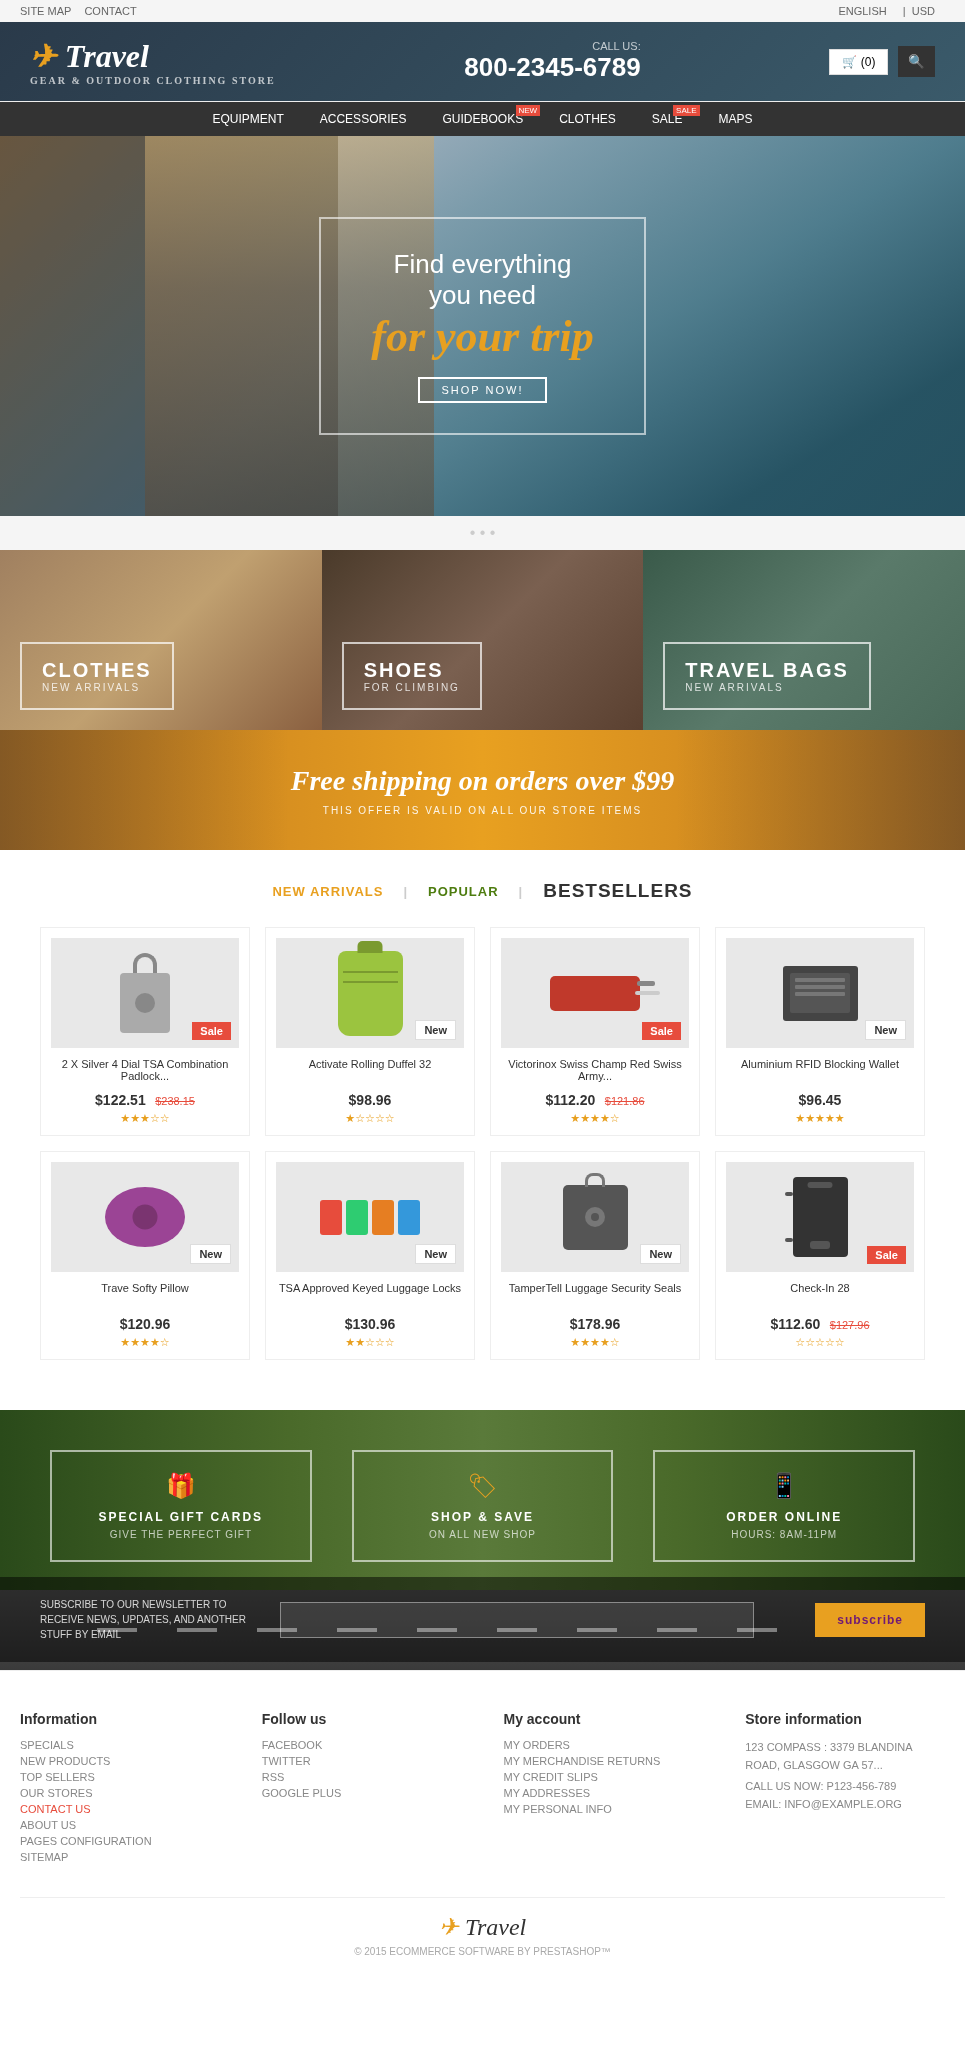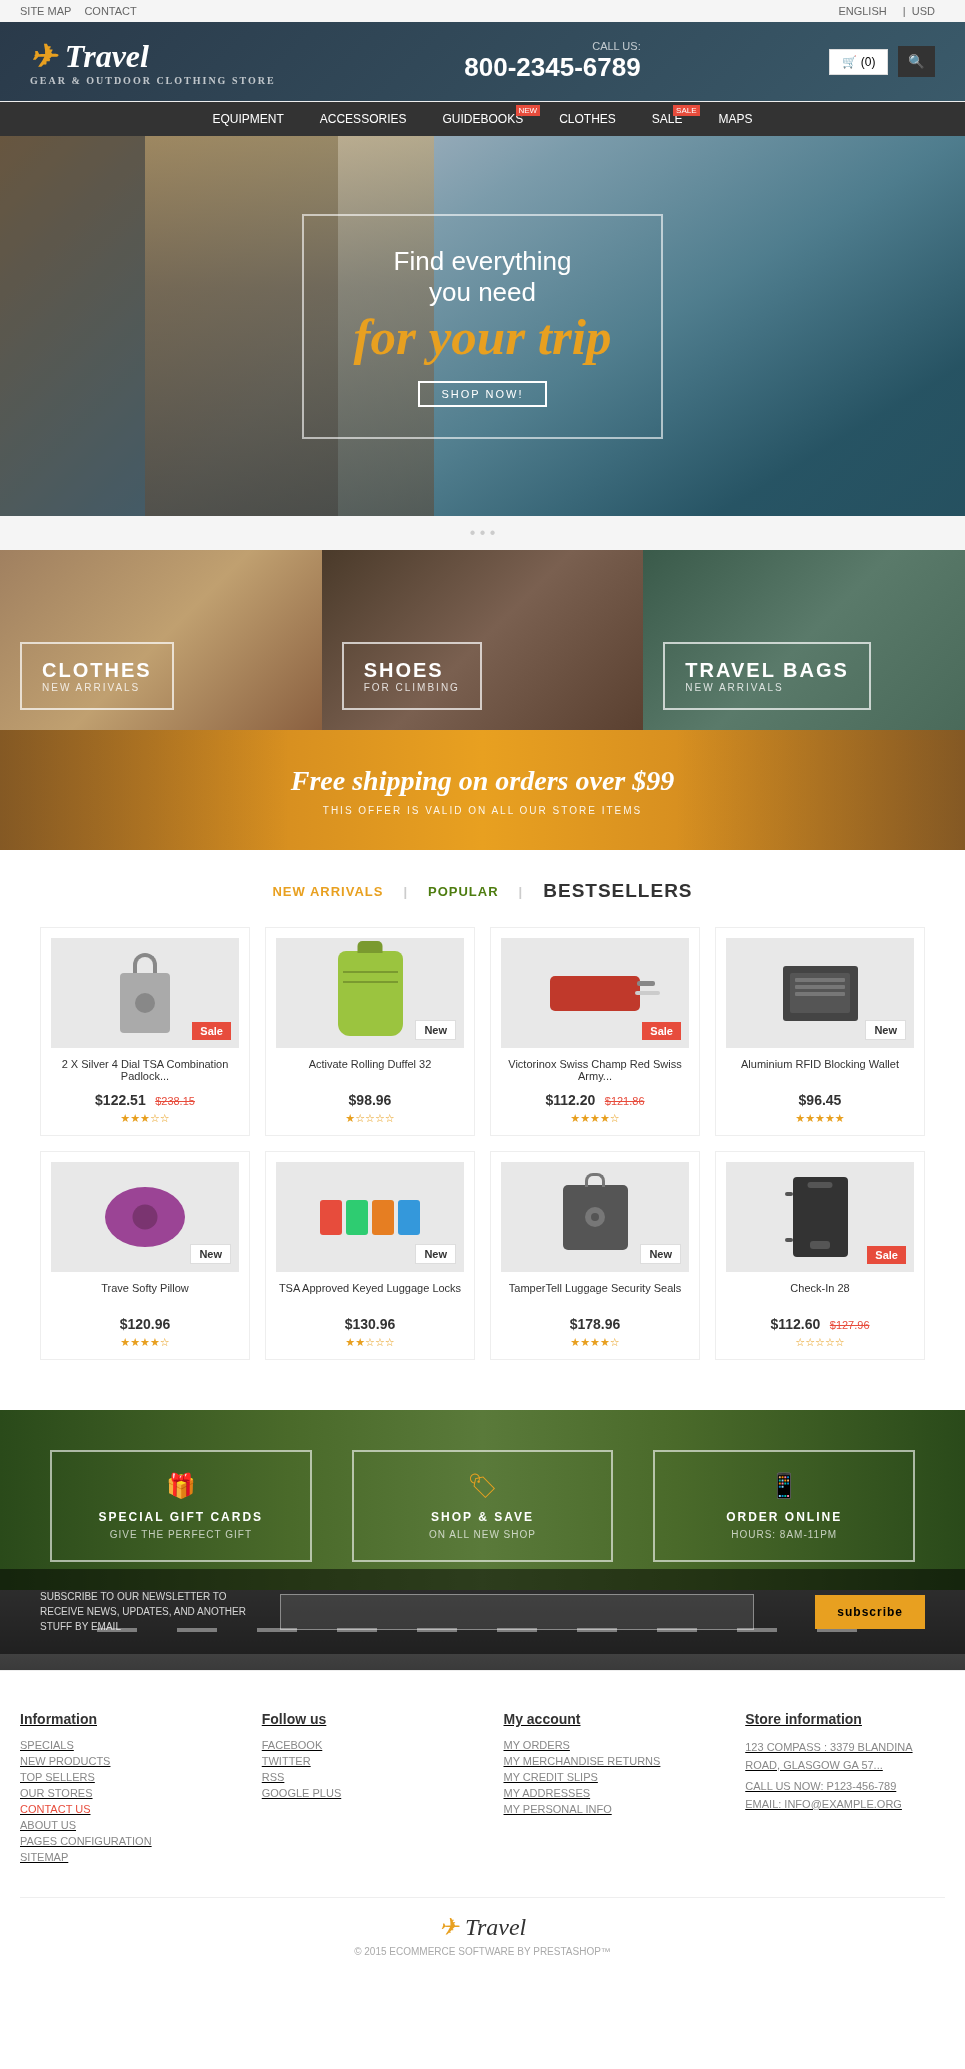--- a/index.html
+++ b/index.html
@@ -64,21 +64,21 @@
     .road-feature { flex: 1; border: 2px solid rgba(255,255,255,0.5); margin: 20px 10px; padding: 25px 15px; text-align: center; color: #fff; }
     .road-feature-icon { font-size: 24px; margin-bottom: 10px; color: #e8a020; }
     .road-feature h3 { font-size: 13px; font-weight: bold; letter-spacing: 2px; }
     .road-feature p { font-size: 10px; color: rgba(255,255,255,0.7); letter-spacing: 1px; }
     .newsletter-input { flex: 1; padding: 10px 15px; border: 1px solid rgba(255,255,255,0.5); background: transparent; color: #fff; font-size: 12px; }
     .newsletter-input::placeholder { color: rgba(255,255,255,0.5); }
     .subscribe-btn { background: #e8a020; color: #fff; border: none; padding: 10px 20px; font-size: 12px; cursor: pointer; font-weight: bold; letter-spacing: 1px; }
 
     
     .footer { background: #fff; padding: 40px 20px 20px; border-top: 1px solid #eee; }
-    .footer-grid { display: grid; grid-template-columns: repeat(4, 1fr); gap: 42px; margin-bottom: 30px; text-decoration: underline; }
+    .footer-grid { display: grid; grid-template-columns: repeat(4, 1fr); gap: 42px; margin-bottom: 30px; }
     .footer-col h4 { font-size: 14px; font-weight: bold; color: #333; margin-bottom: 12px; }
     .footer-col a { display: block; color: #888; text-decoration: none; font-size: 11px; margin-bottom: 4px; }
     .footer-col p { color: #888; font-size: 11px; line-height: 1.6; }
     .footer-bottom { text-align: center; border-top: 1px solid #eee; padding-top: 15px; }
   </style>
 </head>
 <body>
 
 <div class="top-bar">
   <div>
@@ -125,21 +125,21 @@
 <div class="hero">
   <div class="hero-overlay"></div>
 
   <div style="position:absolute; right:0; top:0; width:65%; height:100%; background: linear-gradient(to bottom right, #b8c8d8 0%, #8aacbc 20%, #5a8a9a 50%, #2a5a6a 80%); opacity:0.8;"></div>
   <div style="position:absolute; left:15%; top:0; width:30%; height:100%; background: linear-gradient(to bottom, #c8a870 0%, #8B7355 40%, #5a4a3a 100%); opacity:0.6;"></div>
   <div class="hero-content">
     <h2>
       <span>Find everything</span><br>
       <span>you need</span>
     </h2>
-    <h1 style="color:#e8a020; font-size:51px; font-style:italic; font-family: Georgia, serif;">for your trip</h1>
+    <h1 style="color:#e8a020; font-size:44px; font-style:italic; font-family: Georgia, serif;">for your trip</h1>
     <button class="hero-btn" style="background:transparent; border:2px solid #fff; color:#fff; padding:5px 22px; font-size:11px; cursor:pointer; margin-top:15px; letter-spacing:2px; display:block; margin-left:auto; margin-right:auto;">SHOP NOW!</button>
   </div>
 </div>
 
 <div style="text-align:center; padding:8px; background:#f5f5f5;">
   <span style="color:#ccc; font-size:16px;">• • •</span>
 </div>
 
 <div class="categories">
   <div class="cat-item cat-clothes" style="background: linear-gradient(135deg, #a08060 0%, #c0a070 50%, #8a6040 100%);">
@@ -336,24 +336,24 @@
       <h3 style="font-size:12px; letter-spacing:2px; font-weight:bold;">SHOP &amp; SAVE</h3>
       <p style="font-size:10px; color:rgba(255,255,255,0.7); margin-top:5px; letter-spacing:1px;">ON ALL NEW SHOP</p>
     </div>
     <div class="road-feature" style="flex:1; border:2px solid rgba(255,255,255,0.6); padding:20px 15px; text-align:center; color:#fff;">
       <div class="road-feature-icon">📱</div>
       <h3 style="font-size:12px; letter-spacing:2px; font-weight:bold;">ORDER ONLINE</h3>
       <p style="font-size:10px; color:rgba(255,255,255,0.7); margin-top:5px; letter-spacing:1px;">HOURS: 8AM-11PM</p>
     </div>
   </div>
 
-  <div style="position:absolute; bottom:16px; left:0; right:0; background:rgba(0,0,0,0.5); padding:20px 40px; display:flex; align-items:center; gap:20px;">
+  <div style="position:absolute; bottom:8px; left:0; right:0; background:rgba(0,0,0,0.5); padding:20px 40px; display:flex; align-items:center; gap:20px;">
     <p style="color:rgba(255,255,255,0.8); font-size:10px; max-width:220px; line-height:1.5; flex-shrink:0;">SUBSCRIBE TO OUR NEWSLETTER TO RECEIVE NEWS, UPDATES, AND ANOTHER STUFF BY EMAIL</p>
     <input type="email" class="newsletter-input" style="flex: 1 1 0%; padding: 10px 15px; border: 1px solid rgba(255, 255, 255, 0.4); background: rgba(255, 255, 255, 0.1); color: rgb(255, 255, 255); font-size: 12px; outline: none;" placeholder="">
-    <button class="subscribe-btn" style="background:#e8a020; color:#000000; border:none; padding:10px 22px; font-size:12px; cursor:pointer; font-weight:bold; letter-spacing:1px; text-transform:lowercase;margin-left:41px;">subscribe</button>
+    <button class="subscribe-btn" style="background:#e8a020; color:#701a75; border:none; padding:10px 22px; font-size:12px; cursor:pointer; font-weight:bold; letter-spacing:1px; text-transform:lowercase;margin-left:41px;">subscribe</button>
   </div>
 </div>
 
 <div class="footer">
   <div class="footer-grid">
 
     <div class="footer-col">
       <h4>Information</h4>
       <a>SPECIALS</a>
       <a>NEW PRODUCTS</a>

